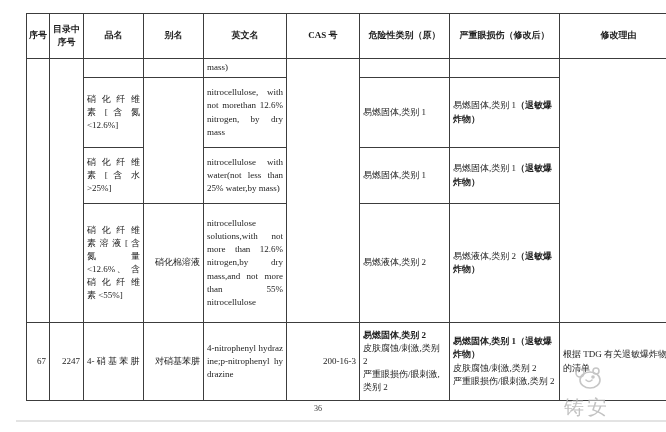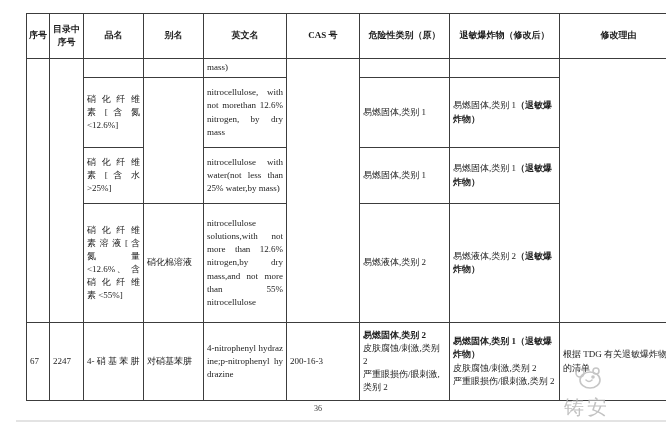--- a/index.html
+++ b/index.html
@@ -16,21 +16,21 @@
   }
   .doc td,.doc th{
     border:1px solid #3c3c3c;
     font-size:9px;line-height:1.45;
     padding:1px 3px;vertical-align:middle;overflow:hidden;
     word-wrap:break-word;
   }
   .doc th{
     font-weight:bold;font-size:9px;text-align:center;padding:2px 1px;
   }
-  .center{text-align:left;}
+  .center{text-align:right;}
   .just{text-align:justify;}
   .top{vertical-align:top;}
   .pre{white-space:pre-line;}
   .bold{font-weight:bold;}
   .break{word-break:break-all;}
 
   .page-num{
     position:absolute;left:0;top:404px;width:604px;
     text-align:center;font-size:8px;color:#3a3a3a;
   }
@@ -68,21 +68,21 @@
 
     <tbody>
         <tr style="height:45px;">
       <th>序号</th>
       <th>目录中序号</th>
       <th>品名</th>
       <th>别名</th>
       <th>英文名</th>
       <th>CAS 号</th>
       <th>危险性类别（原）</th>
-      <th>退敏爆炸物（修改后）</th>
+      <th>严重眼损伤（修改后）</th>
       <th>修改理由</th>
     </tr>
 
     <tr style="height:19px;">
       <td rowspan="4"></td>
       <td rowspan="4"></td>
       <td></td>
       <td></td>
       <td class="top">mass)</td>
       <td rowspan="4"></td>

